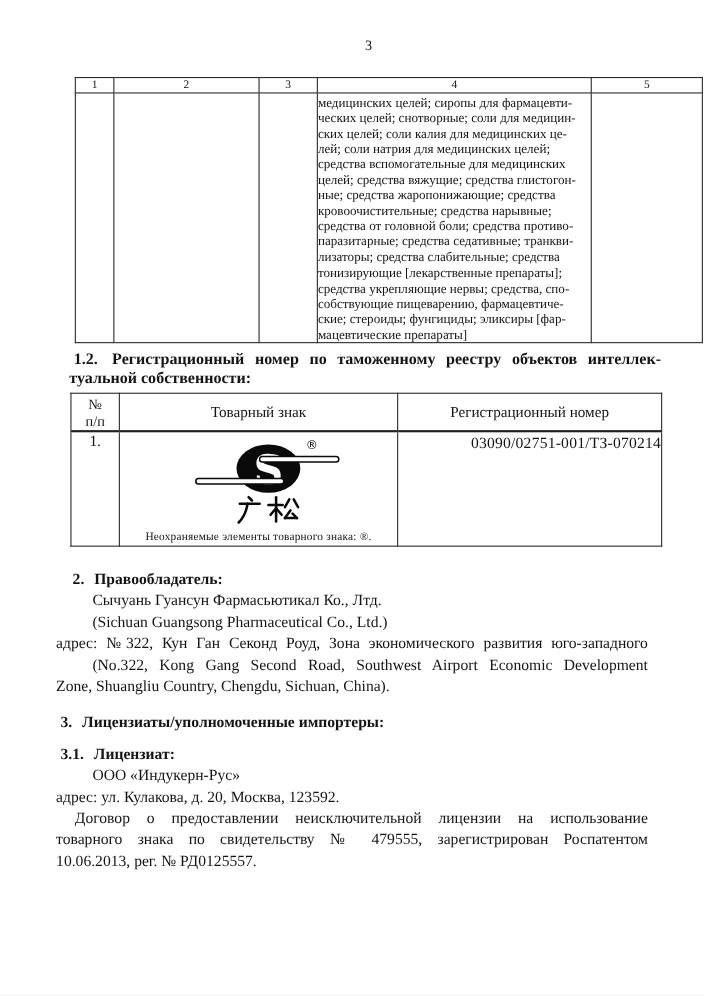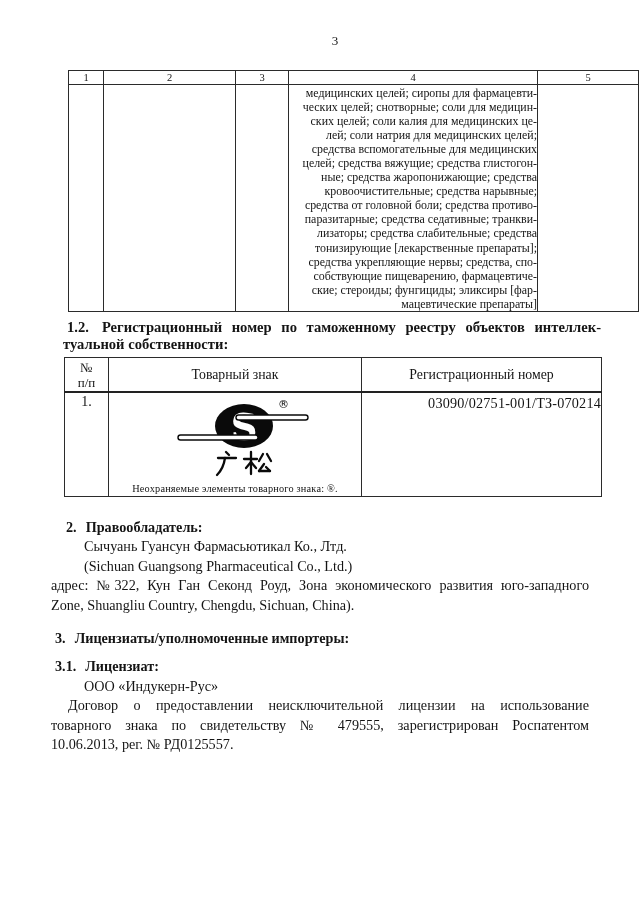--- a/index.html
+++ b/index.html
@@ -14,21 +14,21 @@
     text-align:center; text-indent:30px; font-size:13px;
   }
 
   
   table{border-collapse:collapse; position:absolute; table-layout:fixed;}
   td{border:1px solid #2b2b2b; padding:0; vertical-align:top; overflow:hidden;}
 
   .t1{left:68px; top:70px; width:570px;}
   .t1 .hdr td{height:13px; font-size:10.5px; line-height:13px; text-align:center; vertical-align:middle;}
   .t1 .body td{height:226px;}
-  .desc{padding-top:1px; font-size:11.9px; line-height:14.05px; text-align:right;font-family:Liberation Serif, serif;}
+  .desc{padding-top:1px; font-size:11.9px; line-height:14.05px; text-align:left;font-family:Liberation Serif, serif;}
 
   
   .h12{
     position:absolute; left:63px; top:319px; width:538px;
     font-weight:bold; font-size:14.6px; line-height:16.6px;
   }
   .h12 .line1{display:flex; padding-left:4px;}
   .h12 .hnum{margin-right:13px; white-space:nowrap;}
   .h12 .jtext{flex:1; display:block; text-align:justify; text-align-last:justify;}
 
@@ -171,28 +171,30 @@
     </table>
 
   <div class="lower">
 
     <div class="h h2i">
       <span class="hnum">2.</span><span>Правообладатель:</span>
     </div>
     <div class="ind">Сычуань Гуансун Фармасьютикал Ко., Лтд.</div>
     <div class="ind">(Sichuan Guangsong Pharmaceutical Co., Ltd.)</div>
     <div class="jfull">адрес: №322, Кун Ган Секонд Роуд, Зона экономического развития юго-западного</div>
+    <div class="ind jfull">(No.322, Kong Gang Second Road, Southwest Airport Economic Development</div>
     <div>Zone, Shuangliu Country, Chengdu, Sichuan, China).</div>
 
     <div class="h h3i s3">
       <span class="hnum">3.</span><span>Лицензиаты/уполномоченные импортеры:</span>
     </div>
 
     <div class="h h3i s31">
       <span class="hnum">3.1.</span><span>Лицензиат:</span>
     </div>
     <div class="ind">ООО «Индукерн-Рус»</div>
+    <div>адрес: ул. Кулакова, д. 20, Москва, 123592.</div>
     <div class="ind2 jfull">Договор о предоставлении неисключительной лицензии на использование</div>
     <div class="jfull">товарного знака по свидетельству № 479555, зарегистрирован Роспатентом</div>
     <div>10.06.2013, рег. № РД0125557.</div>
   </div>
 
 </div>
 
 </body></html>

